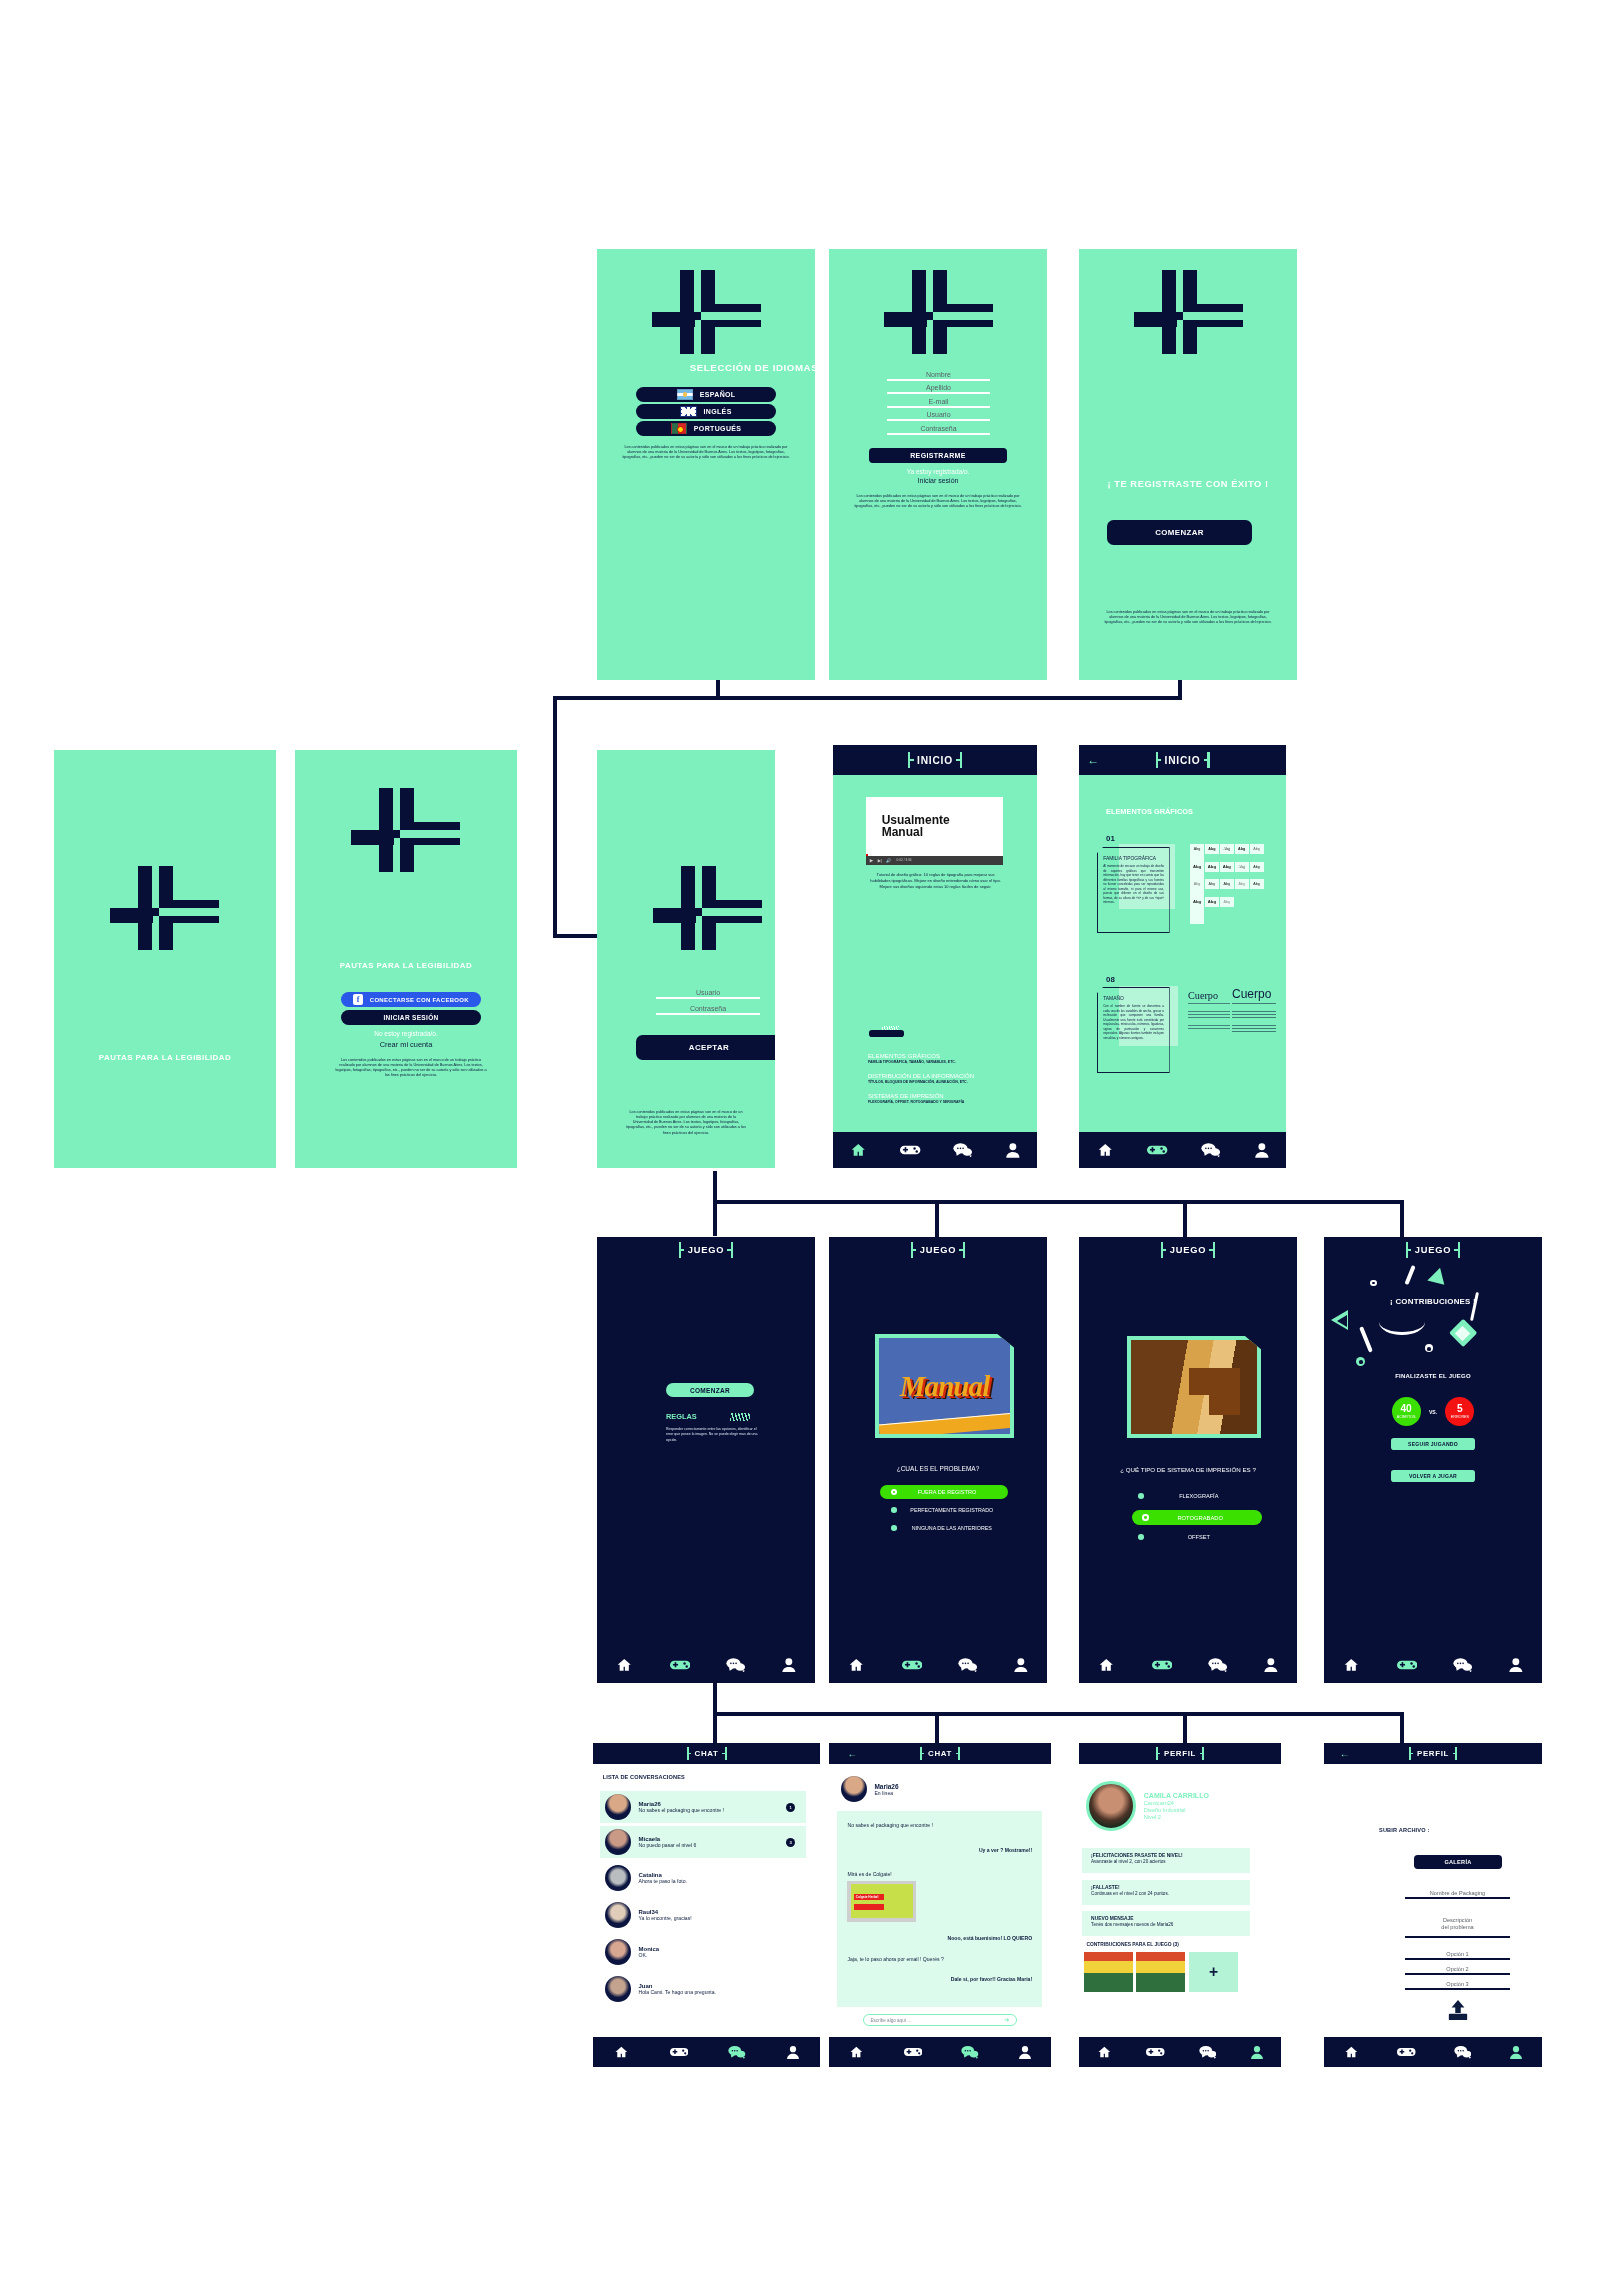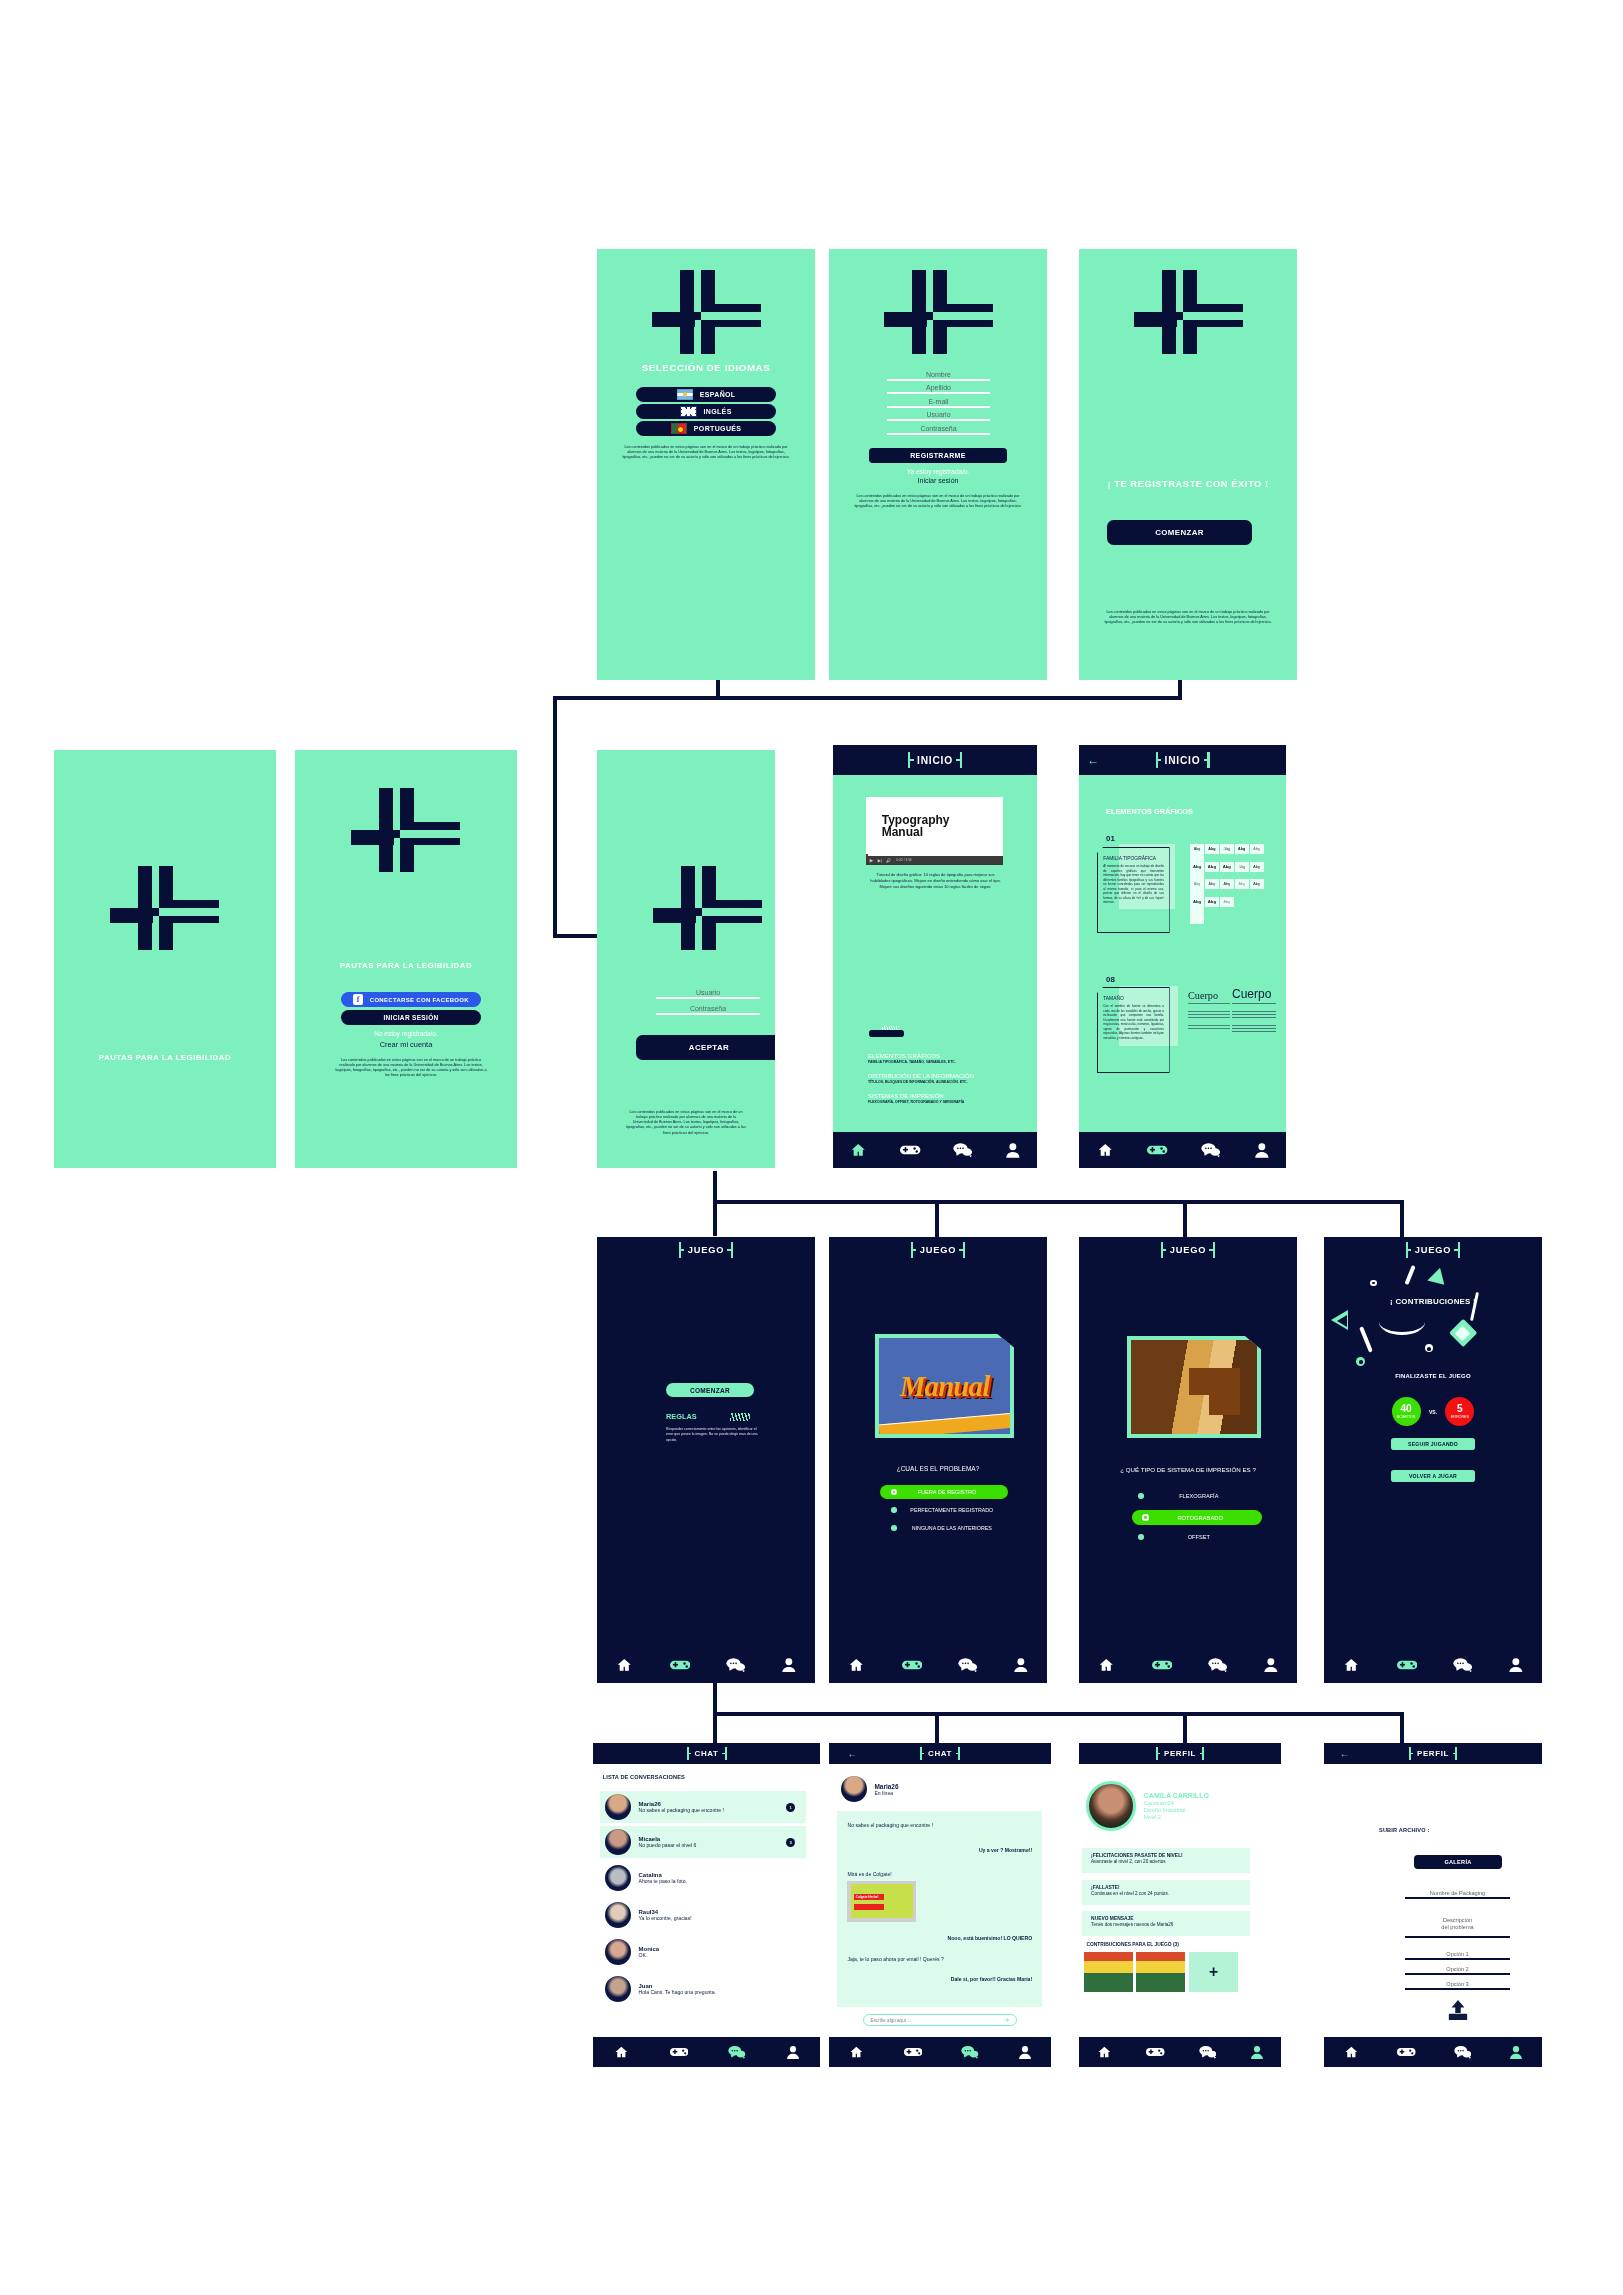--- a/index.html
+++ b/index.html
@@ -138,21 +138,21 @@
     <div class="logo" style="left:55px;top:21px;width:109px;height:84px;position:absolute;">
       <i class="v1"></i>
         <i class="v2"></i>
         <i class="h1"></i>
         <i class="h2"></i>
       <i class="h3"></i>
         <i class="h4"></i>
         <i class="v3"></i>
         <i class="v4"></i>
     </div>
-    <div class="hl" style="position:absolute;top:113px;font-size:9.7px;">SELECCIÓN DE IDIOMAS</div>
+    <div class="hl" style="position:absolute;top:113px;font-size:9.7px;margin-left:48px;">SELECCIÓN DE IDIOMAS</div>
 
     <div class="pill dark" style="position:absolute;left:39px;top:138px;width:140px;height:15px;font-size:7px;">
       <span class="flag flag-ar" style="width:16.7px;height:10.2px;"></span>
       <span>ESPAÑOL</span>
     </div>
     <div class="pill dark" style="position:absolute;left:39px;top:155px;width:140px;height:15px;font-size:7px;">
       <span class="flag flag-uk" style="width:16.7px;height:10.2px;"></span>
       <span>INGLÉS</span>
     </div>
     <div class="pill dark" style="position:absolute;left:39px;top:172px;width:140px;height:15px;font-size:7px;">
@@ -282,21 +282,21 @@
         <span>INICIO</span>
         <span class="tick" style="width:6.5px;height:16.7px;">
           <b style="left:2.3px;top:0;width:2.3px;height:16.7px;"></b>
             <b style="left:-1.4px;top:7px;width:5.6px;height:2.3px;"></b>
         </span>
       </span>
     </div>
 
     <div style="position:absolute;left:33px;top:52px;width:137px;height:68px;background:#fff;overflow:hidden;">
       <div style="position:absolute;left:15.7px;top:16.7px;color:#111;font-weight:bold;font-size:12px;line-height:1.06;">
-        <span>Typography</span><br><span>Manual</span>
+        <span>Usualmente</span><br><span>Manual</span>
       </div>
       <div style="position:absolute;left:0;bottom:0;width:100%;height:9.3px;background:#3b3b3b;display:flex;align-items:center;gap:4.6px;padding:0 3.7px;">
         <span style="color:#ccc;font-size:4.6px;">▶</span>
         <span style="color:#ccc;font-size:4.2px;">▶|</span>
         <span style="color:#ccc;font-size:4.2px;">🔊</span>
         <span style="color:#ccc;font-size:3.2px;">0:02 / 3:34</span>
       </div>
       <div style="position:absolute;left:0;bottom:9.3px;width:1.9px;height:1.4px;background:#d00;"></div>
     </div>
 

